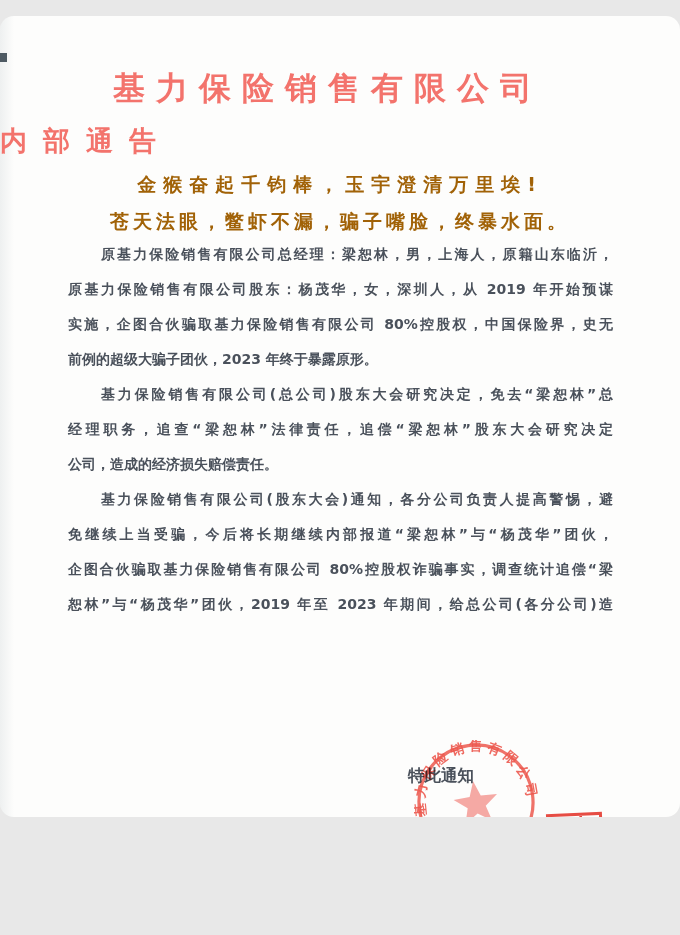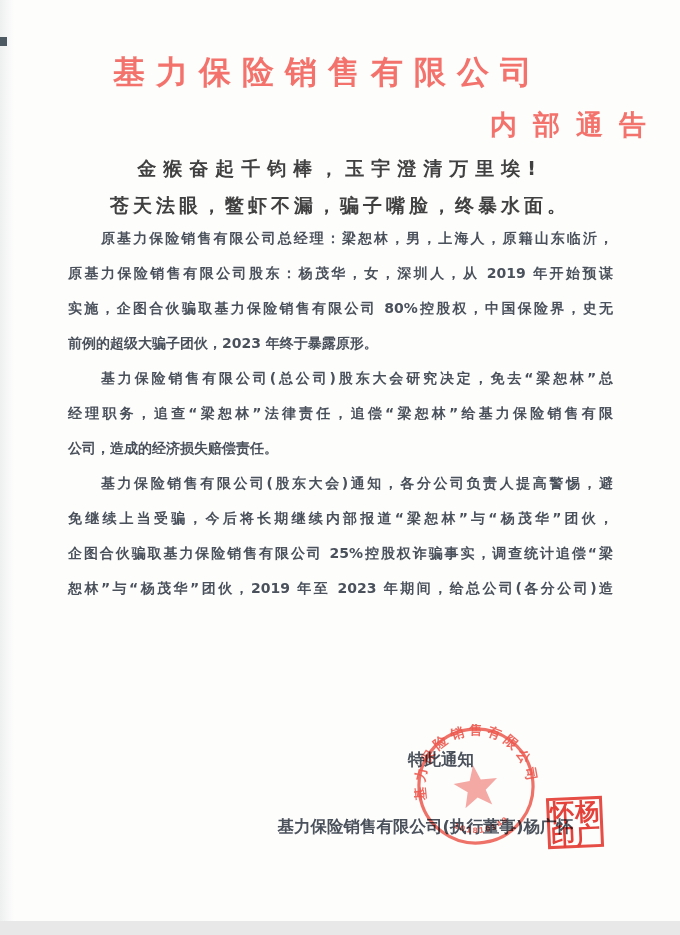--- a/index.html
+++ b/index.html
@@ -1,41 +1,42 @@
 <!DOCTYPE html>
 <html><head>
 <meta charset="utf-8">
 <style>
   html,body{margin:0;padding:0;background:#e8e8e8;}
   .page{
-    position:relative;width:680px;height:921px;margin:0 auto;
+    position:relative;width:680px;height:801px;margin:16px auto;
     background:#fdfdfc;overflow:hidden;
     font-family:"DejaVu Sans","Liberation Sans",sans-serif;
+    border-radius:14px;
   }
   .page::before{ 
     content:"";position:absolute;left:0;top:0;bottom:0;width:14px;
     background:linear-gradient(90deg,rgba(203,210,213,.30),rgba(203,210,213,0));
     pointer-events:none;
   }
   .edge-mark{position:absolute;left:0;top:37px;width:7px;height:9px;background:#4e5a63;}
   .scan-bar{position:absolute;left:0;top:923px;width:680px;height:12px;background:#1f2224;}
 
   .doc-title{
     position:absolute;left:0;top:54px;width:100%;padding-right:24px;box-sizing:border-box;
     text-align:center;font-size:32px;font-weight:bold;color:#f3736c;
     letter-spacing:11px;line-height:1.15;white-space:nowrap;
   }
   .doc-subtitle{
     position:absolute;left:0;top:109px;width:100%;padding-right:18px;box-sizing:border-box;
-    text-align:right;font-size:27px;font-weight:bold;color:#f3736c;
+    text-align:left;font-size:27px;font-weight:bold;color:#f3736c;
     letter-spacing:16px;line-height:1.15;white-space:nowrap;
   }
   .slogan{
     position:absolute;left:0;width:100%;box-sizing:border-box;text-align:center;
-    font-weight:bold;color:#404040;font-size:19px;white-space:nowrap;
+    font-weight:bold;color:#a16207;font-size:19px;white-space:nowrap;
   }
   .slogan-1{top:156px;letter-spacing:7px;}
   .slogan-2{top:193px;letter-spacing:4px;}
 
   .body-block{position:absolute;left:68px;top:221px;width:545px;}
   .line{
     width:545px;height:35px;line-height:35px;
     font-size:14px;font-weight:bold;color:#4a515b;white-space:nowrap;
   }
   .line.fill{text-align:justify;text-align-last:justify;}
@@ -80,27 +81,27 @@
 
   <div class="body-block">
     <div class="para">
       <div class="line fill indent">原基力保险销售有限公司总经理：梁恕林，男，上海人，原籍山东临沂，</div>
       <div class="line fill">原基力保险销售有限公司股东：杨茂华，女，深圳人，从 2019 年开始预谋</div>
       <div class="line fill">实施，企图合伙骗取基力保险销售有限公司 80%控股权，中国保险界，史无</div>
       <div class="line last">前例的超级大骗子团伙，2023 年终于暴露原形。</div>
     </div>
     <div class="para">
       <div class="line fill indent">基力保险销售有限公司(总公司)股东大会研究决定，免去“梁恕林”总</div>
-      <div class="line fill">经理职务，追查“梁恕林”法律责任，追偿“梁恕林”给基力保险销售有限</div>
+      <div class="line fill">经理职务，追查“梁恕林”法律责任，追偿“梁恕林”股东大会研究决定</div>
       <div class="line last">公司，造成的经济损失赔偿责任。</div>
     </div>
     <div class="para">
       <div class="line fill indent">基力保险销售有限公司(股东大会)通知，各分公司负责人提高警惕，避</div>
       <div class="line fill">免继续上当受骗，今后将长期继续内部报道“梁恕林”与“杨茂华”团伙，</div>
-      <div class="line fill">企图合伙骗取基力保险销售有限公司 25%控股权诈骗事实，调查统计追偿“梁</div>
+      <div class="line fill">企图合伙骗取基力保险销售有限公司 80%控股权诈骗事实，调查统计追偿“梁</div>
       <div class="line fill">恕林”与“杨茂华”团伙，2019 年至 2023 年期间，给总公司(各分公司)造</div>
     </div>
   </div>
 
   <div class="closing-line notice-phrase">特此通知</div>
   <div class="closing-line issuer-2">基力保险销售有限公司(执行董事)杨广怀</div>
 
   <svg class="round-seal" viewBox="0 0 124 124">
     <g transform="rotate(-8 62 62)">
       <circle cx="62" cy="62" r="57" fill="none" stroke="rgba(238,90,80,0.85)" stroke-width="3.2"></circle>

